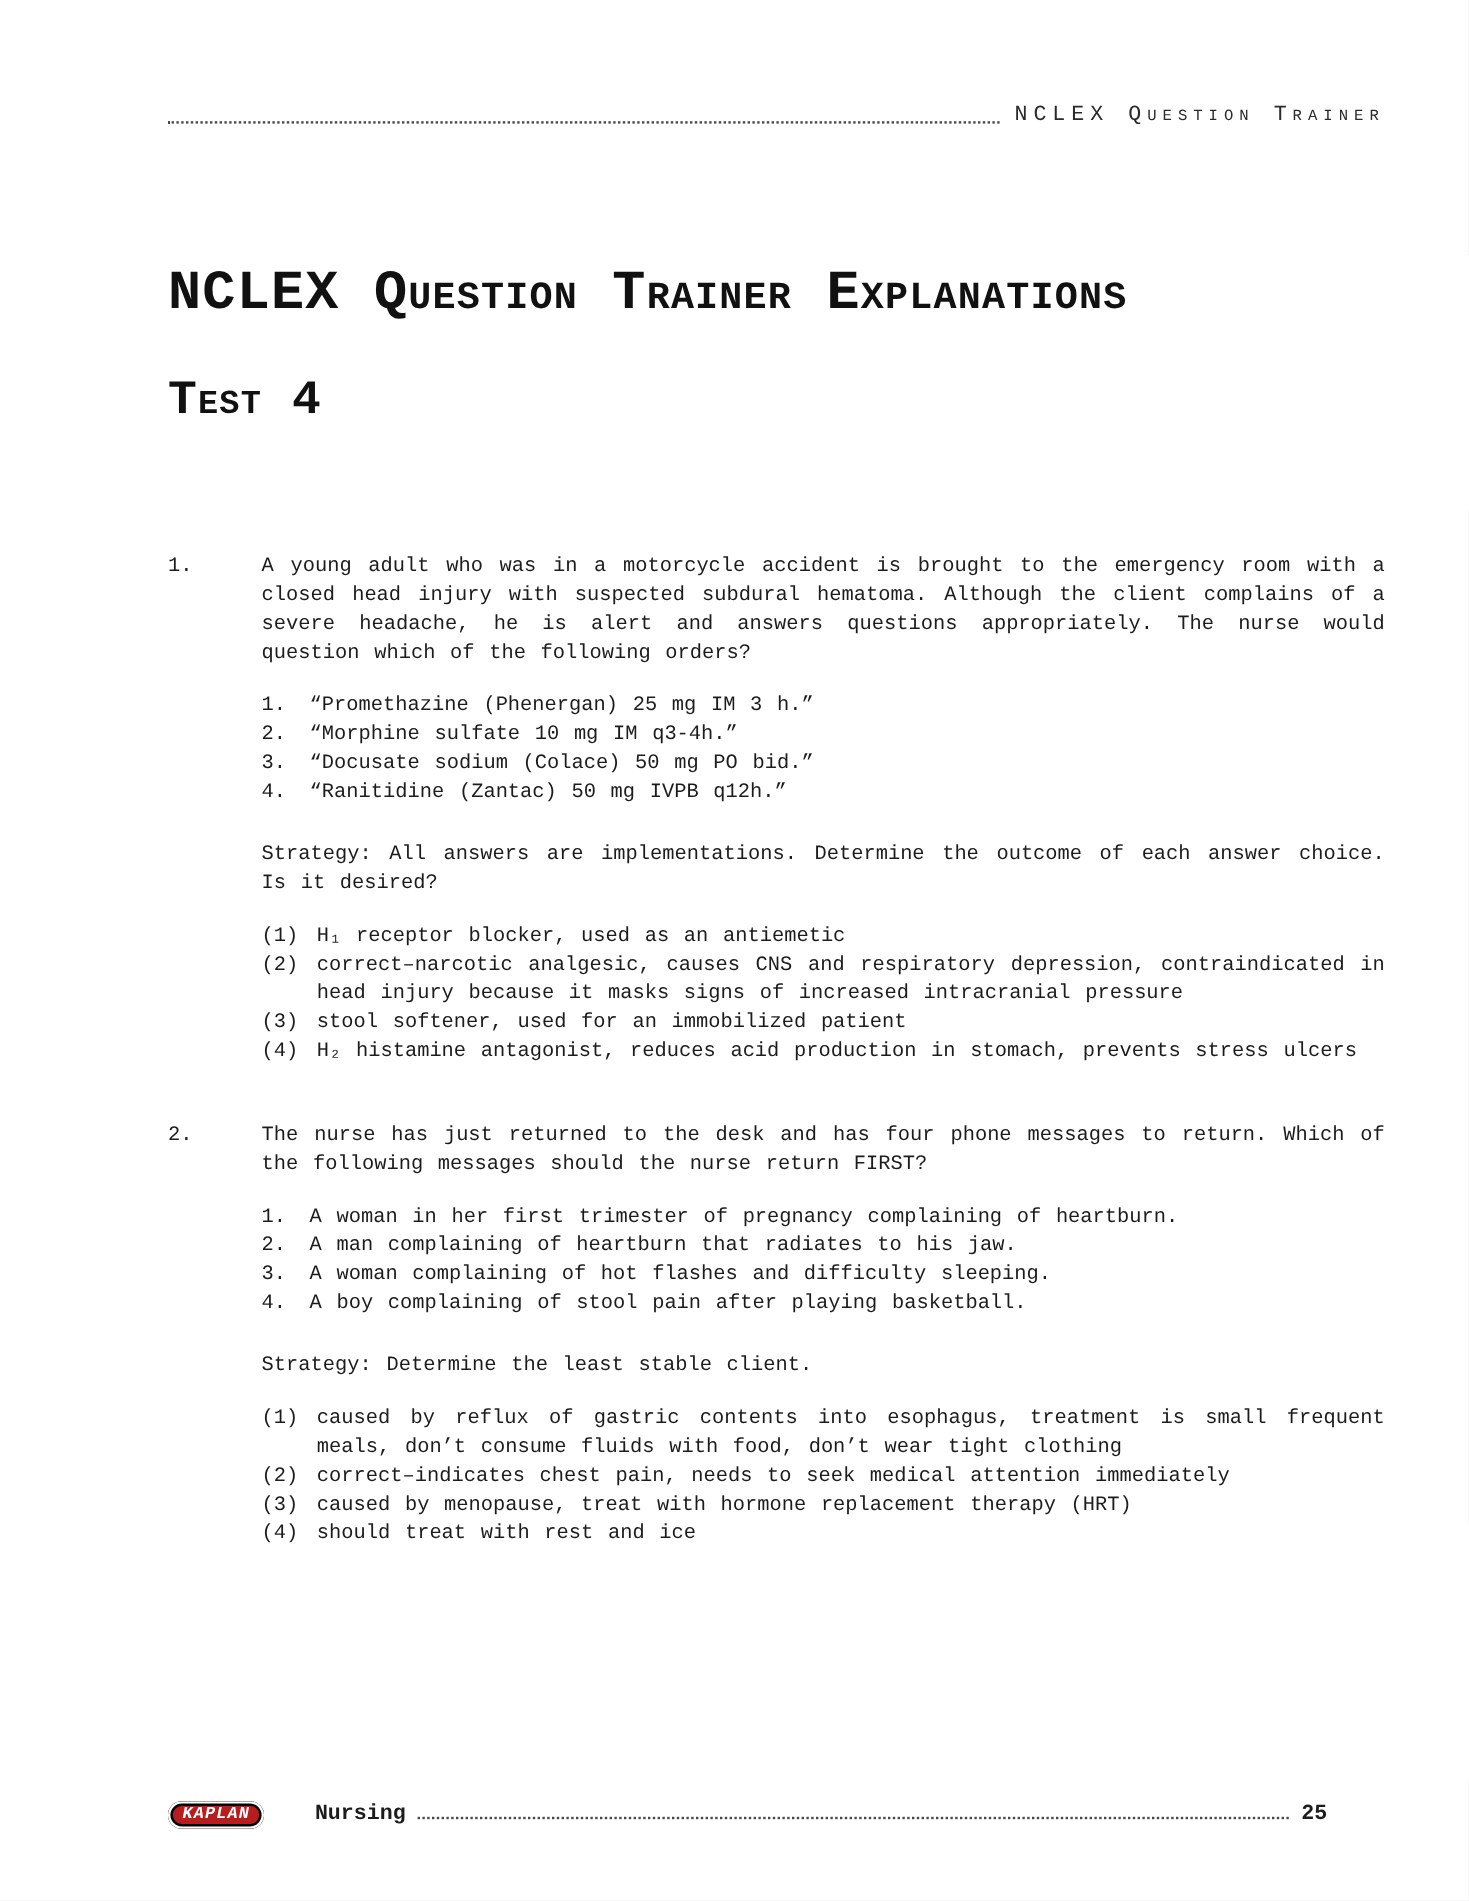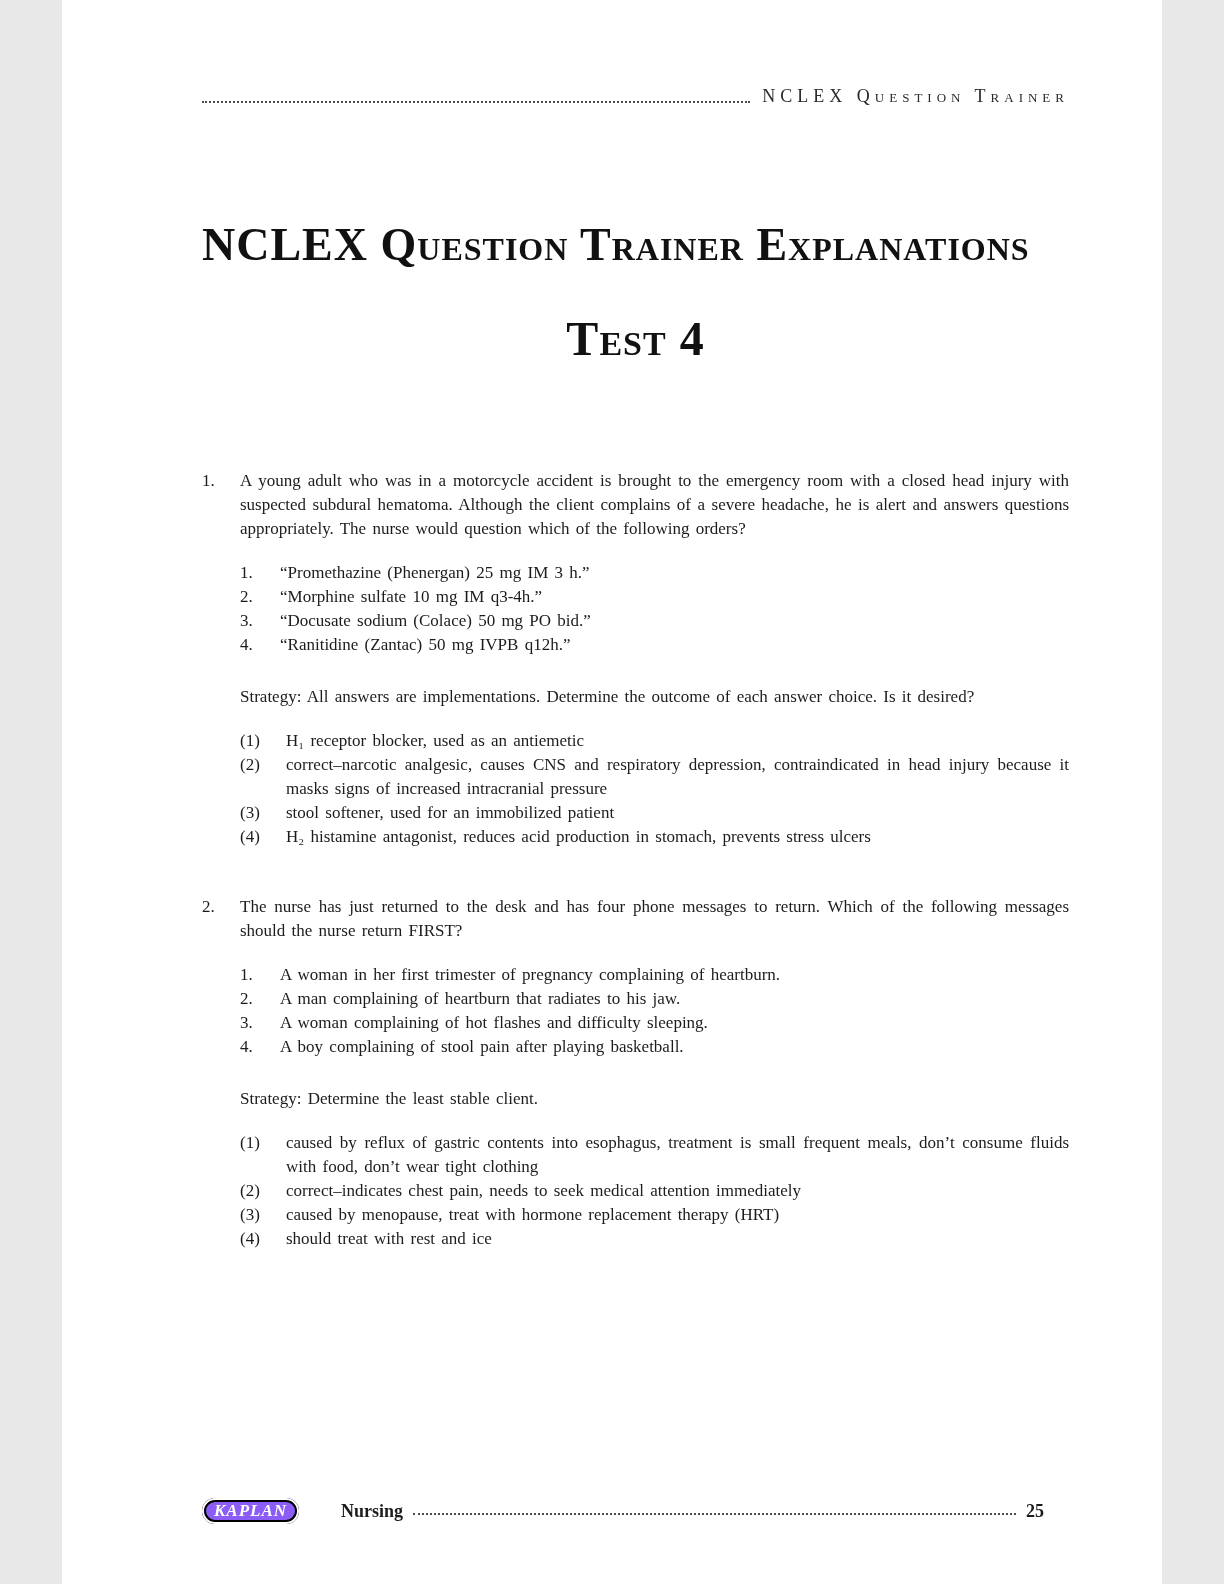--- a/index.html
+++ b/index.html
@@ -1,27 +1,27 @@
 <!DOCTYPE html>
 <html><head>
 <meta charset="utf-8">
 <style>
   * { box-sizing: border-box; }
   html, body { margin: 0; padding: 0; background: #e8e8e8; }
   .page {
     position: relative;
-    width: 1100px;
+    width: 1224px;
     height: 1584px;
     margin: 0 auto;
     background: #ffffff;
     color: #1c1c1c;
-    font-family: Liberation Serif, serif;
+    font-family: Liberation Mono, monospace;
     font-size: 17px;
     line-height: 24px;
-    padding: 84px 93px 0 140px;
+    padding: 84px 70px 0 140px;
     overflow: hidden;
   }
 
   
   .page-header {
     display: flex;
     align-items: flex-end;
     gap: 12px;
   }
   .dotted-leader {
@@ -45,35 +45,34 @@
     font-size: 46px;
     line-height: 1.1;
     font-weight: bold;
     font-variant: small-caps;
     letter-spacing: 1px;
     white-space: nowrap;
     color: #111;
   }
   .doc-subtitle {
     margin: 42px 0 0 0;
-    text-align: center;
-    font-size: 48px;
+    font-size: 40px;
     line-height: 1.1;
     font-weight: bold;
     font-variant: small-caps;
     letter-spacing: 1px;
     color: #111;
   }
 
   
   .content { margin-top: 104px; }
   .question { display: flex; }
   .question + .question { margin-top: 46px; }
   .q-num { flex: none; width: 38px; }
-  .q-body { flex: 1; min-width: 0; }
+  .q-body { flex: 1; min-width: 0; margin-left: 40px; }
   .q-stem {
     margin: 0;
     text-align: justify;
     word-spacing: 2px;
   }
 
   .options { margin-top: 20px; }
   .opt-row { display: flex; }
   .opt-num { flex: none; width: 40px; }
   .opt-text { flex: 1; word-spacing: 2px; }
@@ -94,27 +93,27 @@
     position: absolute;
     left: 140px;
     right: 118px;
     bottom: 60px;
     display: flex;
     align-items: center;
     gap: 10px;
   }
   .kaplan-logo {
     display: inline-block;
-    background: #8b5cf6;
+    background: #b91c1c;
     color: #fff;
     border-radius: 14px;
     padding: 4px 12px 5px 12px;
     font-weight: bold;
     font-style: italic;
-    font-size: 17px;
+    font-size: 14px;
     letter-spacing: 1px;
     box-shadow: inset 0 0 0 2px #fff, inset 0 0 0 4px #000;
     line-height: 1;
   }
   .footer-brand {
     font-weight: bold;
     font-size: 18px;
     white-space: nowrap;
     margin-left: 32px;
   }

